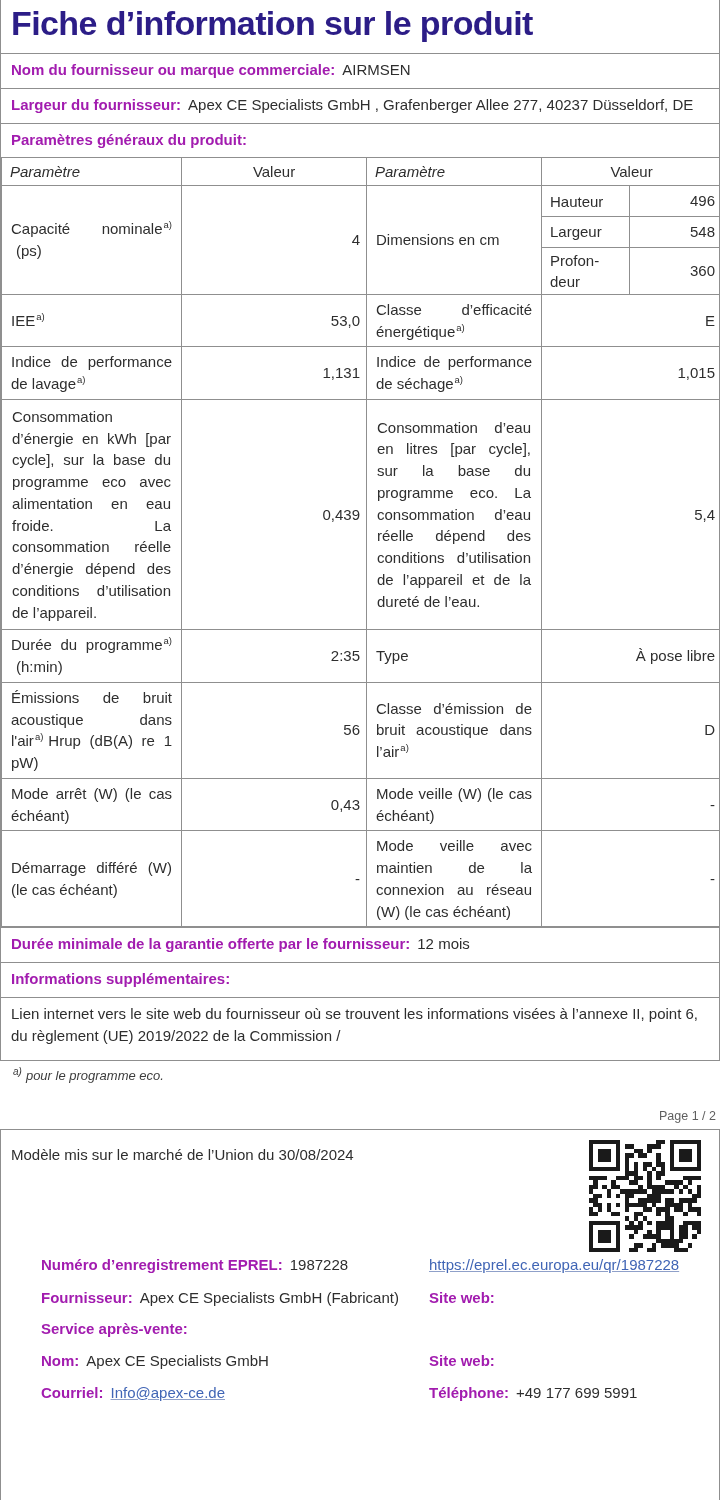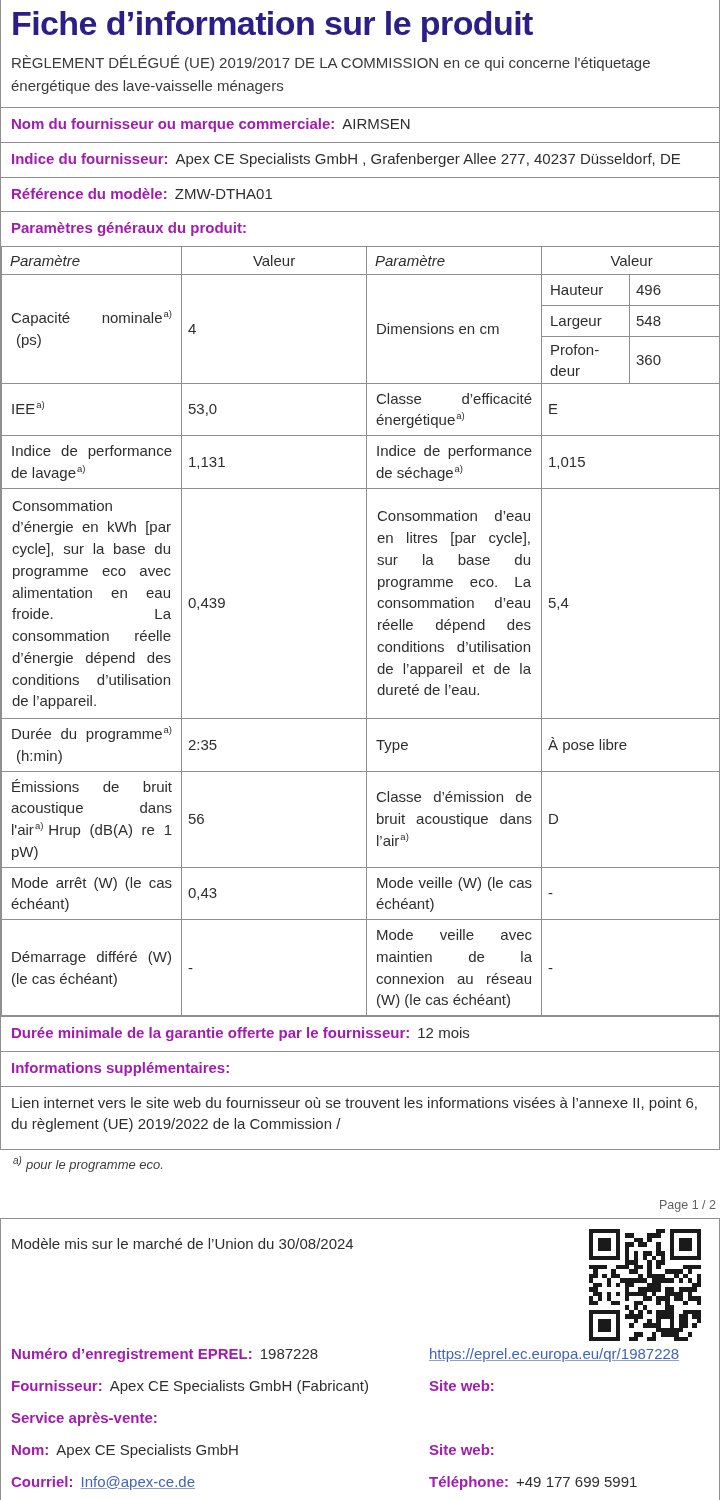--- a/index.html
+++ b/index.html
@@ -15,62 +15,58 @@
   .info-row { border-top:1.5px solid #8f8f8f; padding:5px 12px 7px 10px; line-height:1.45; }
   .lbl { font-weight:bold; color:#a21caf; }
   .val-inline { margin-left:7px; color:#2e2e2e; }
 
   table.params { width:100%; border-collapse:collapse; table-layout:fixed; }
   table.params td, table.params th { border:1.5px solid #8f8f8f; color:#2e2e2e; }
   table.params { border-top:1.5px solid #8f8f8f; }
   th.hl { text-align:left; font-weight:normal; padding:3px 8px;font-style:italic; }
   th.hc { text-align:center; font-weight:normal; padding:3px 8px; }
   td.pl { text-align:justify; padding:4px 9px; vertical-align:middle; line-height:1.45; }
-  td.vc { text-align:left; vertical-align:middle; padding:4px 6px; line-height:1.45; }
+  td.vc { text-align:right; vertical-align:middle; padding:4px 6px; line-height:1.45; }
   td.long { text-align:justify; padding:6px 10px; vertical-align:middle; line-height:1.45; }
   td.dim-l { text-align:left; padding:2px 8px; vertical-align:middle; white-space:pre-line; line-height:1.4; }
   sup { font-size:9.5px; vertical-align:super; line-height:0; margin-left:1px; }
   .sfx { margin-left:5px; }
 
   .footnote { margin-top:7px; padding-left:12px; font-size:13px; color:#3d3d3d;font-style:italic; }
   .footnote sup { font-size:10px; }
   .footnote .fn-t { margin-left:4px; }
   .page-indicator { margin-top:26px; text-align:right; padding-right:4px; font-size:12.5px; color:#5f5f5f; }
 
   .sheet2 { position:relative; margin-top:6px; border:1.5px solid #8f8f8f; height:376px; padding:14px 14px 0 10px; }
   .qr-box { position:absolute; top:10px; right:18px; width:112px; height:112px; }
   .p2-row { display:flex; margin-bottom:10px; line-height:1.45; }
-  .p2-left { flex:1; padding-right:20px; }
+  .p2-left { flex:1; padding-right:20px;margin-left:30px; }
   .p2-right { width:276px; }
   .market-date { line-height:1.45; }
   .eprel-row { margin-top:88px; }
   .link { color:#4065b5; text-decoration:underline; text-decoration-color:#8fa0c9; cursor:pointer; }
   .wrap-link { display:inline-block; width:252px; word-break:break-all; line-height:1.5; }
 </style>
 </head>
 <body>
 
 <div class="sheet">
 
   <div class="head-block">
     <div class="doc-title">Fiche d’information sur le produit</div>
-    <div class="regulation">RÈGLEMENT DÉLÉGUÉ (UE) 2019/2017 DE LA COMMISSION en ce qui concerne l'étiquetage énergétique des lave-vaisselle ménagers</div>
   </div>
 
   <div class="info-row">
     <span class="lbl">Nom du fournisseur ou marque commerciale:</span><span class="val-inline">AIRMSEN</span>
   </div>
 
   <div class="info-row">
-    <span class="lbl">Indice du fournisseur:</span><span class="val-inline">Apex CE Specialists GmbH , Grafenberger Allee 277, 40237 Düsseldorf, DE</span>
-  </div>
-
-  <div class="info-row">
-    <span class="lbl">Référence du modèle:</span><span class="val-inline">ZMW-DTHA01</span>
-  </div>
+    <span class="lbl">Largeur du fournisseur:</span><span class="val-inline">Apex CE Specialists GmbH , Grafenberger Allee 277, 40237 Düsseldorf, DE</span>
+  </div>
+
 
   <div class="info-row">
     <span class="lbl">Paramètres généraux du produit:</span>
   </div>
 
   <table class="params">
     <colgroup>
         <col style="width:180px">
         <col style="width:185px">
         <col style="width:175px">

